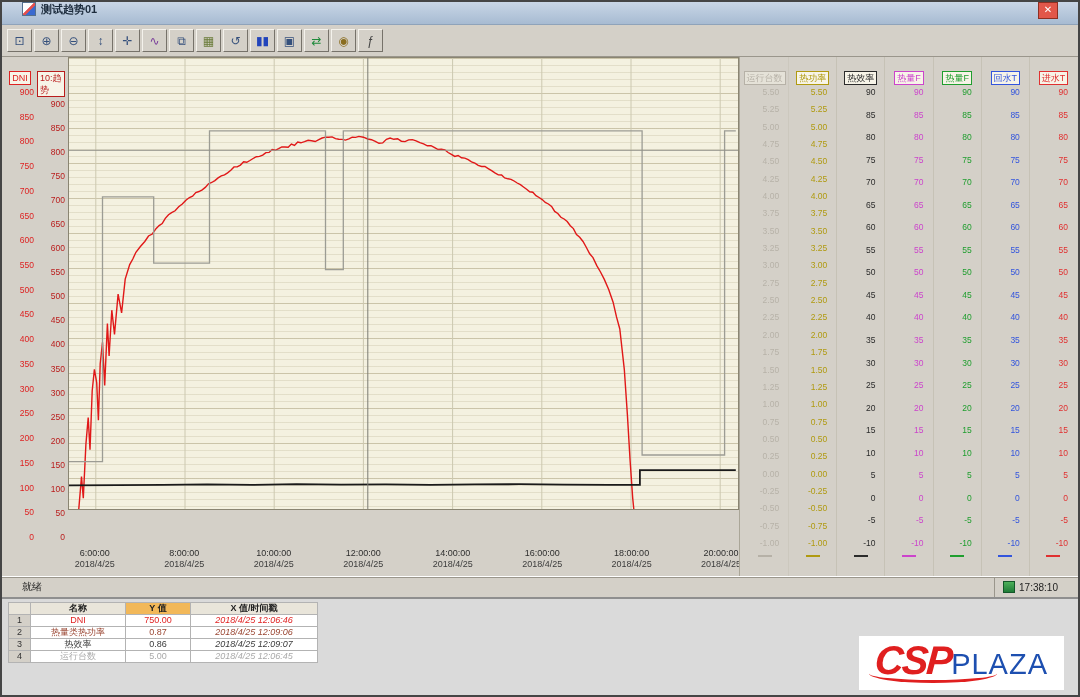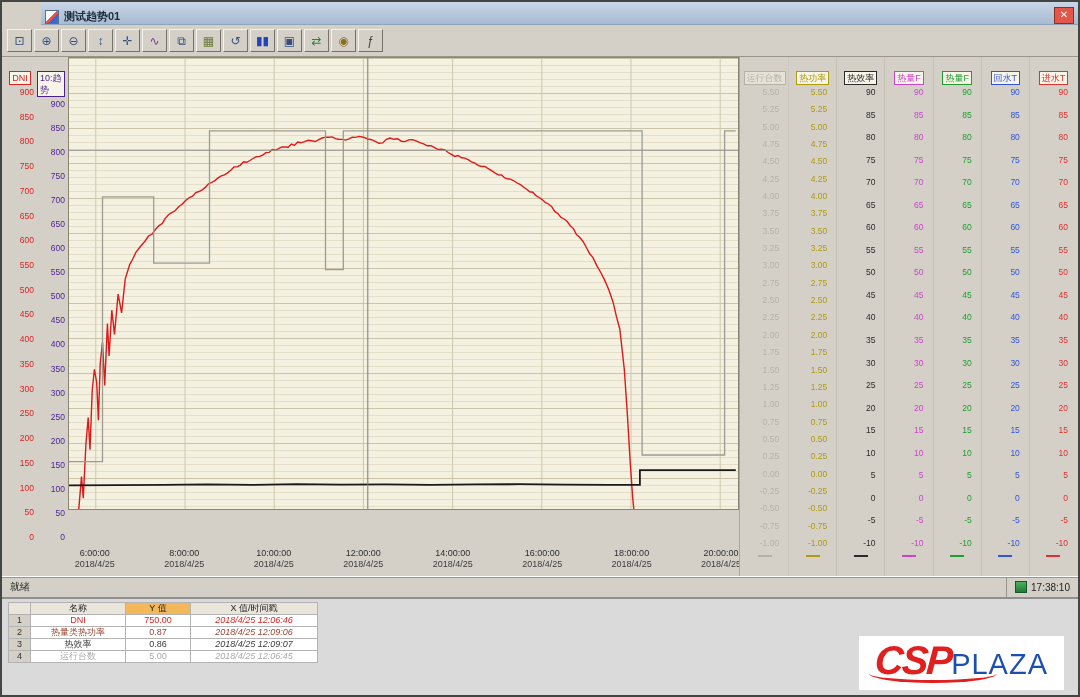--- a/index.html
+++ b/index.html
@@ -1,20 +1,20 @@
 <!DOCTYPE html>
 <html><head>
 <meta charset="utf-8">
 <style>
   html,body{margin:0;padding:0;background:#6b6b6b;font-family:"Liberation Sans","DejaVu Sans",sans-serif;}
   .screen{width:1080px;height:697px;box-sizing:border-box;border:2px solid #454545;background:#d4d0c8;
           display:flex;flex-direction:column;position:relative;overflow:hidden;}
   
-  .titlebar{height:22px;flex:none;display:flex;align-items:flex-end;padding:0 4px;
-            background:linear-gradient(#c9d6e6,#a7bbd2);border-bottom:1px solid #8fa3ba;margin-left:39px;}
+  .titlebar{height:22px;flex:none;display:flex;align-items:flex-start;padding:0 20px;
+            background:linear-gradient(#c9d6e6,#a7bbd2);border-bottom:1px solid #8fa3ba;}
   .title-icon{width:12px;height:12px;flex:none;background:linear-gradient(135deg,#fff 45%,#e05050 46% 60%,#3a6ad0 61%);border:1px solid #55708e;}
   .title-text{font-size:11px;font-weight:bold;color:#1d2c3d;margin-left:5px;}
   .close-btn{margin-left:auto;width:18px;height:15px;background:#e2574a;color:#fff;font-size:10px;line-height:14px;
              text-align:center;border:1px solid #8e2f22;cursor:default;}
   
   .toolbar{height:27px;flex:none;display:flex;align-items:center;gap:2px;padding:2px 5px;
            background:#d4d0c8;border-bottom:1px solid #9a968c;}
   .tool-btn{width:23px;height:21px;flex:none;display:flex;align-items:center;justify-content:center;
             font-size:12px;background:#d4d0c8;border:1px solid;border-color:#f4f2ec #76726a #76726a #f4f2ec;}
   
@@ -36,28 +36,28 @@
   .right-panel{width:336px;flex:none;display:flex;border-left:1px solid #aaa698;padding:0 1px;}
   .r-axis{flex:1;min-width:0;display:flex;flex-direction:column;align-items:center;padding-top:14px;box-sizing:border-box;border-right:1px solid #c6c2b6;}
   .r-axis:last-child{border-right:none;}
   .r-axis.faded{opacity:0.5;}
   .r-ticks{flex:1;width:100%;display:flex;flex-direction:column;justify-content:space-between;align-items:flex-end;
            font-size:8.5px;padding-right:9px;box-sizing:border-box;margin-top:2px;}
   .r-foot{height:28px;display:flex;align-items:flex-start;justify-content:center;padding-top:7px;box-sizing:border-box;}
   .r-foot .dash{width:14px;height:2px;display:block;}
   
   .statusbar{height:20px;flex:none;display:flex;align-items:center;font-size:10px;color:#222;
-             background:#d4d0c8;border-top:1px solid #fff;box-shadow:inset 0 1px 0 #9a968c;padding:0 8px;}
+             background:#d4d0c8;border-top:1px solid #fff;box-shadow:inset 0 1px 0 #9a968c;padding:0 20px;}
   .status-right{margin-left:auto;display:flex;align-items:center;gap:4px;border-left:1px solid #9a968c;padding-left:8px;height:100%;}
   .status-icon{width:10px;height:10px;background:linear-gradient(#4db05a,#1f7c37);border:1px solid #14572a;}
   
   .bottom-panel{height:96px;flex:none;background:#dadada;border-top:2px solid #8f8f8f;position:relative;}
   .value-table{position:absolute;left:6px;top:3px;border-collapse:collapse;font-size:9px;background:#fff;}
   .value-table th,.value-table td{border:1px solid #b3b3b3;padding:0 4px;height:11px;line-height:11px;text-align:center;white-space:nowrap;}
-  .value-table th{background:#e9e5da;font-weight:normal;color:#222;}
+  .value-table th{background:#e9e5da;font-weight:bold;color:#222;}
   .value-table th.yval{background:#f2b859;}
   .value-table td.num{background:#d4d0c8;width:13px;color:#333;}
   .value-table td.name{min-width:86px;}
   .value-table td.yv{min-width:56px;}
   .value-table td.xv{min-width:118px;font-style:italic;}
   .logo{position:absolute;right:14px;bottom:5px;background:#fff;padding:4px 16px 10px;line-height:1;}
   .logo .csp{font-size:40px;font-weight:900;font-style:italic;color:#e01f1f;letter-spacing:-2px;display:inline-block;transform:skewX(-4deg);}
   .logo .plaza{font-size:29px;font-weight:400;color:#1d4fb0;letter-spacing:1px;}
   .swoosh{position:absolute;left:10px;bottom:7px;width:128px;height:14px;border-bottom:3px solid #e01f1f;
           border-radius:0 0 80px 80px / 0 0 12px 12px;}
@@ -137,21 +137,21 @@
             <span>350</span>
             <span>300</span>
             <span>250</span>
             <span>200</span>
             <span>150</span>
             <span>100</span>
             <span>50</span>
             <span>0</span>
           </div>
         </div>
-        <div class="axis-col" style="color: #4c1d95;">
+        <div class="axis-col" style="color: #b91c1c;">
           <span class="axis-label">10:趋势</span>
           <div class="l-ticks">
             <span>900</span>
             <span>850</span>
             <span>800</span>
             <span>750</span>
             <span>700</span>
             <span>650</span>
             <span>600</span>
             <span>550</span>

